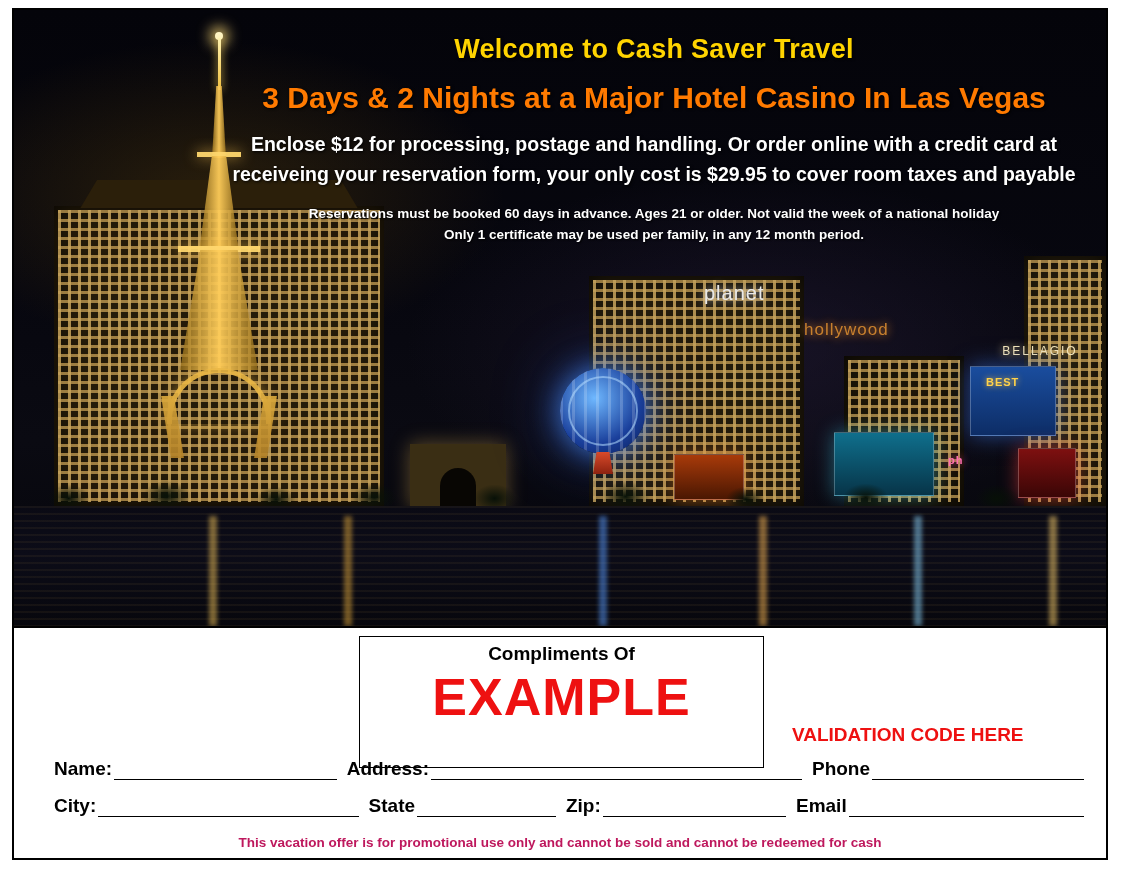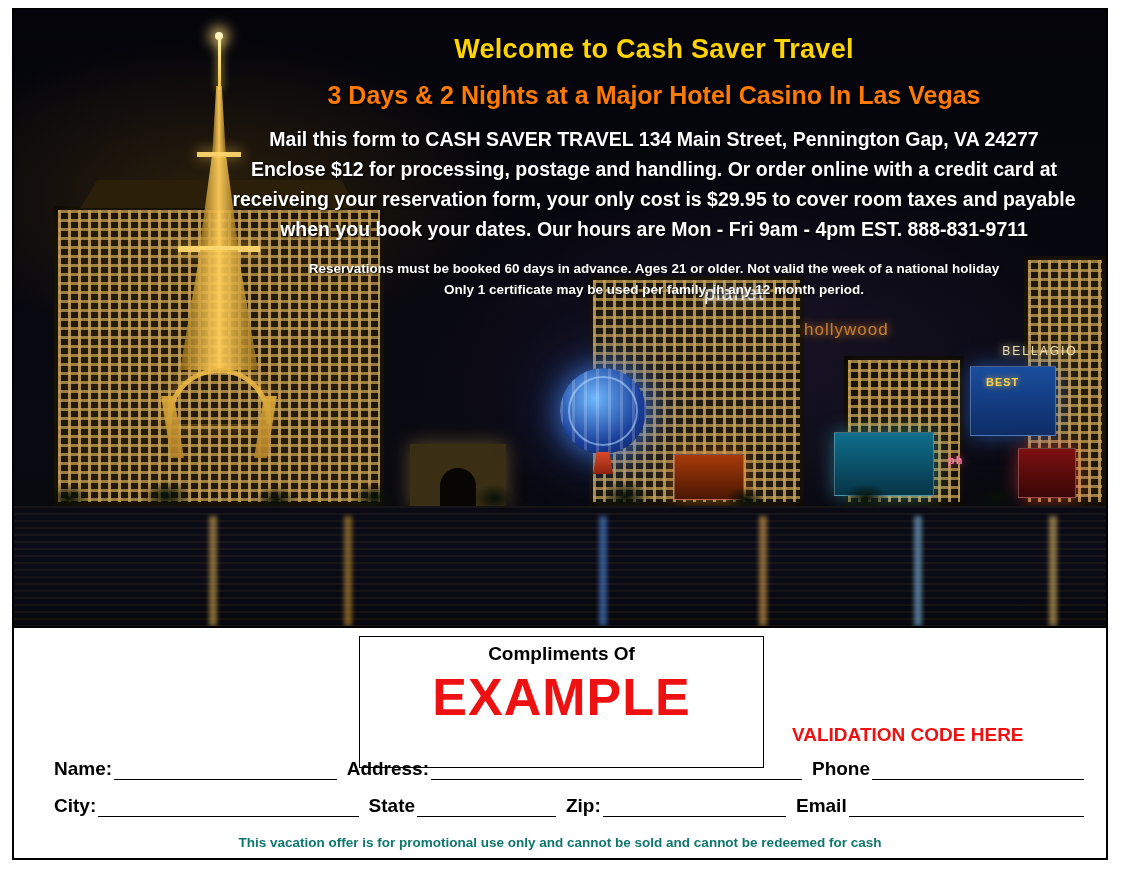--- a/index.html
+++ b/index.html
@@ -271,21 +271,21 @@
   .title1 {
     color: #ffd400;
     font-size: 27px;
     font-weight: bold;
     letter-spacing: .3px;
     margin: 0 0 16px 0;
     text-shadow: 1px 1px 3px #000;
   }
   .title2 {
     color: #ff7a00;
-    font-size: 25px;
+    font-size: 30px;
     font-weight: bold;
     margin: 0 0 14px 0;
     text-shadow: 1px 1px 3px #000;
   }
   .body-line {
     color: #ffffff;
     font-size: 19.5px;
     font-weight: bold;
     line-height: 30px;
     margin: 0;
@@ -368,21 +368,21 @@
   .f-state { flex-grow: .72; }
   .f-zip   { flex-grow: .95; }
   .f-email { flex-grow: 1.22; margin-right: 0; }
   .disclaimer {
     position: absolute;
     left: 0; right: 0;
     bottom: 8px;
     text-align: center;
     font-size: 13.5px;
     font-weight: bold;
-    color: #0f766e;
+    color: #be185d;
   }
 </style>
 </head>
 <body>
 
 <div class="page">
   <div class="certificate">
 
     <div class="hero">
       <div class="sky"></div>
@@ -431,24 +431,22 @@
       <div class="refl" style="left:330px;background:#e0a83c"></div>
       <div class="refl" style="left:585px;background:#5a9cff"></div>
       <div class="refl" style="left:745px;background:#ffbb55"></div>
       <div class="refl" style="left:900px;background:#8fd8ff"></div>
       <div class="refl" style="left:1035px;background:#ffd36e"></div>
 
       <div class="hero-text">
         <h1 class="title1">Welcome to  Cash Saver Travel</h1>
         <h2 class="title2">3 Days &amp; 2 Nights at a Major Hotel Casino In Las Vegas</h2>
         <div class="body-block">
-          <p class="body-line">Mail this form to CASH SAVER TRAVEL 134 Main Street, Pennington Gap, VA 24277</p>
           <p class="body-line">Enclose $12 for processing, postage and handling. Or order online with a credit card at</p>
           <p class="body-line">receiveing your reservation form, your only cost is $29.95 to cover room taxes and payable</p>
-          <p class="body-line">when you book your dates. Our hours are  Mon - Fri 9am - 4pm EST.   888-831-9711</p>
         </div>
         <p class="fine">Reservations must be booked 60 days in advance. Ages 21 or older. Not valid the week of a national holiday</p>
         <p class="fine" style="margin-top:0">Only 1 certificate may be used per family, in any 12 month period.</p>
       </div>
     </div>
 
     <div class="form">
 
       <div class="compliments-box">
         <div class="compliments-label">Compliments Of</div>

